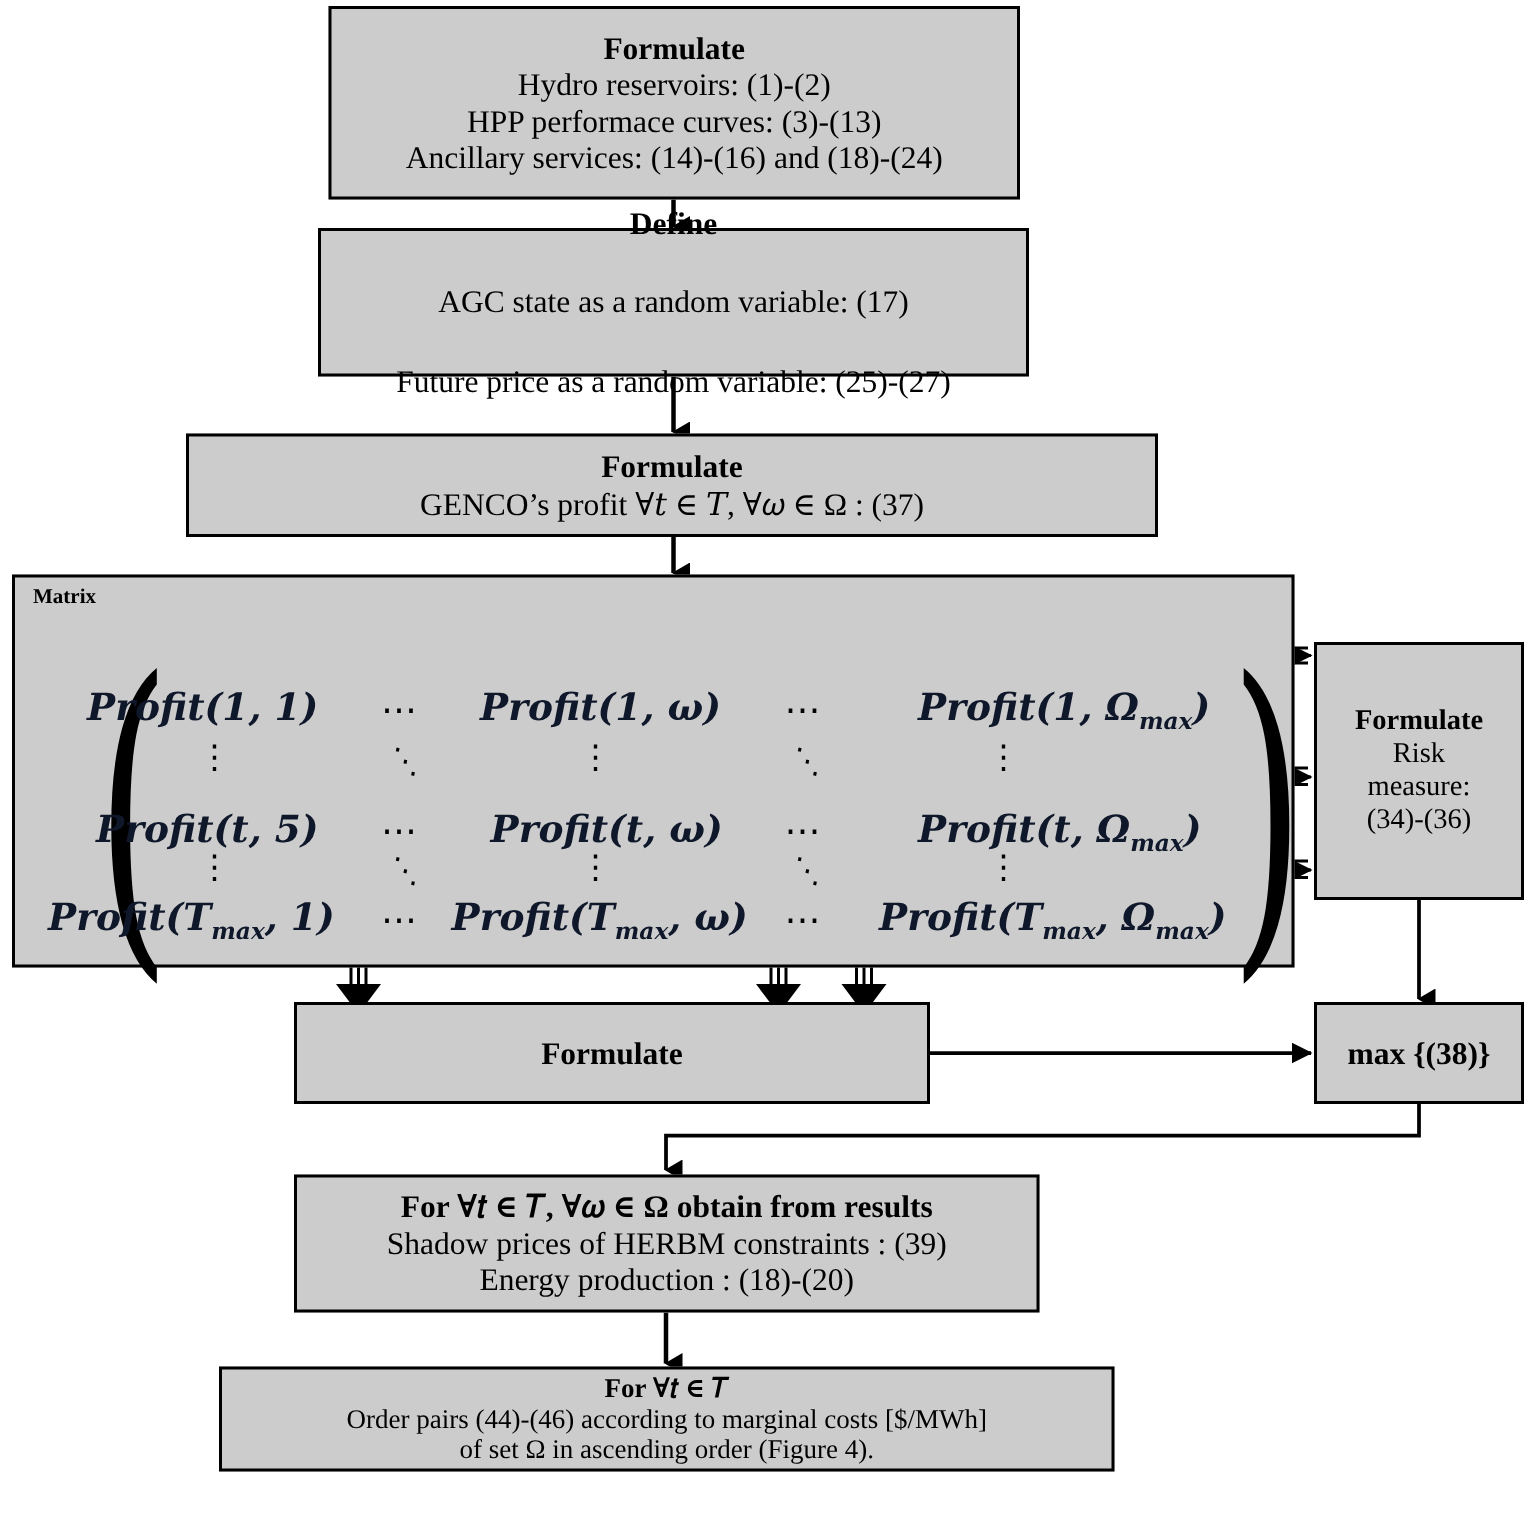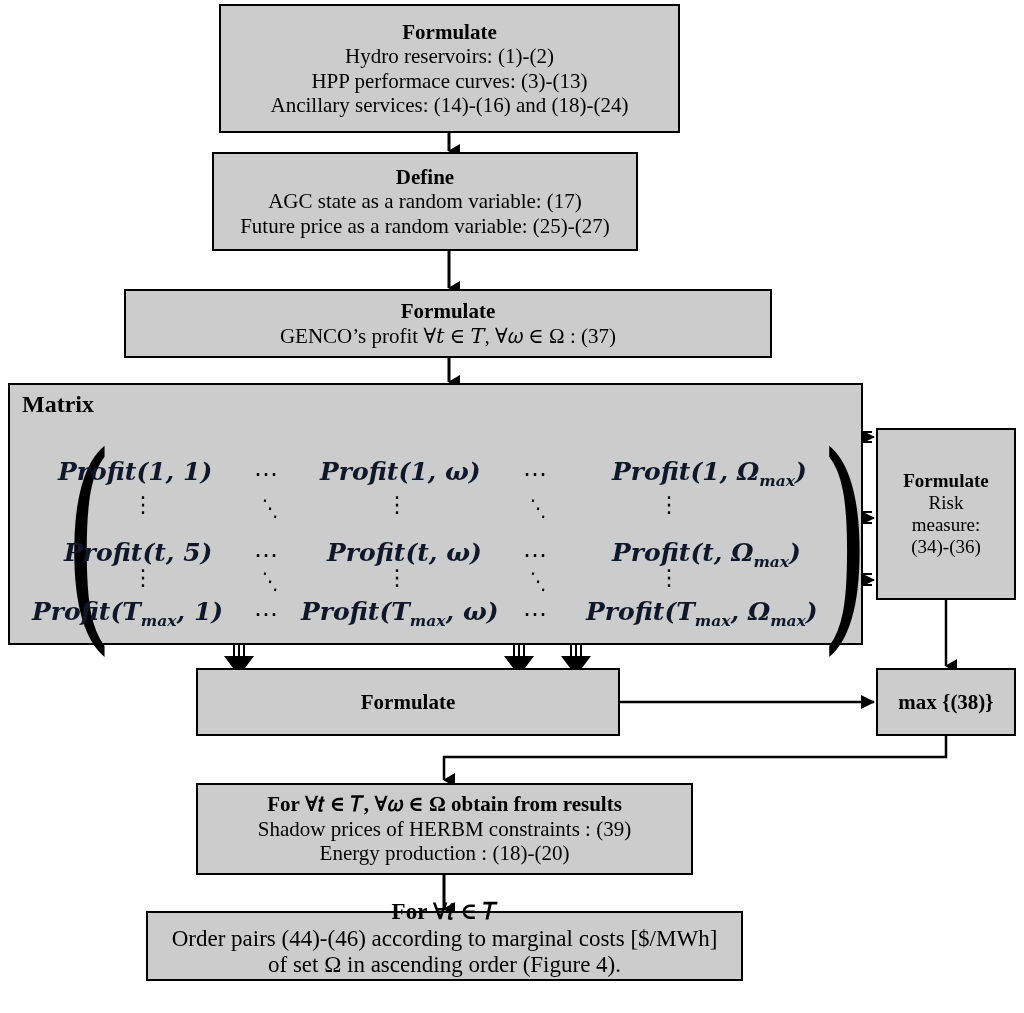--- a/index.html
+++ b/index.html
@@ -34,35 +34,35 @@
     color: #000000;
     line-height: 1.16;
   }
   .ttl {
     font-weight: bold;
   }
   .ln { white-space: nowrap; }
 
   
   #box-formulate-1 { left:219px; top:4px;   width:461px; height:129px; font-size:21px; }
-  #box-define      { left:212px; top:152px; width:426px; height:99px;  font-size:21px; }
+  #box-define      { left:212px; top:152px; width:474px; height:99px;  font-size:21px;gap:28px; }
   #box-formulate-2 { left:124px; top:289px; width:648px; height:69px;  font-size:21px; }
   #box-matrix      { left:8px;   top:383px; width:855px; height:262px; display:block; }
   #box-risk        { left:876px; top:428px; width:140px; height:172px; font-size:19px; }
   #box-formulate-3 { left:196px; top:668px; width:424px; height:68px;  font-size:21px; }
   #box-max         { left:876px; top:668px; width:140px; height:68px;  font-size:21px; font-weight:bold;text-align:center;}
   #box-obtain      { left:196px; top:783px; width:497px; height:92px;  font-size:21px; }
-  #box-order       { left:146px; top:911px; width:597px; height:70px;  font-size:23px;justify-content:flex-end; }
+  #box-order       { left:146px; top:911px; width:597px; height:70px;  font-size:18px; }
 
   
   #matrix-label {
     position: absolute;
     left: 12px; top: 6px;
     font-weight: bold;
-    font-size: 24px;
+    font-size: 14px;
     font-family: Liberation Serif, serif;
   }
   .mcell {
     position: absolute;
     font-family: "DejaVu Serif", "Liberation Serif", serif;
     font-weight: bold;
     font-style: italic;
     font-size: 25px;
     white-space: nowrap;
     color: #0f172a;

